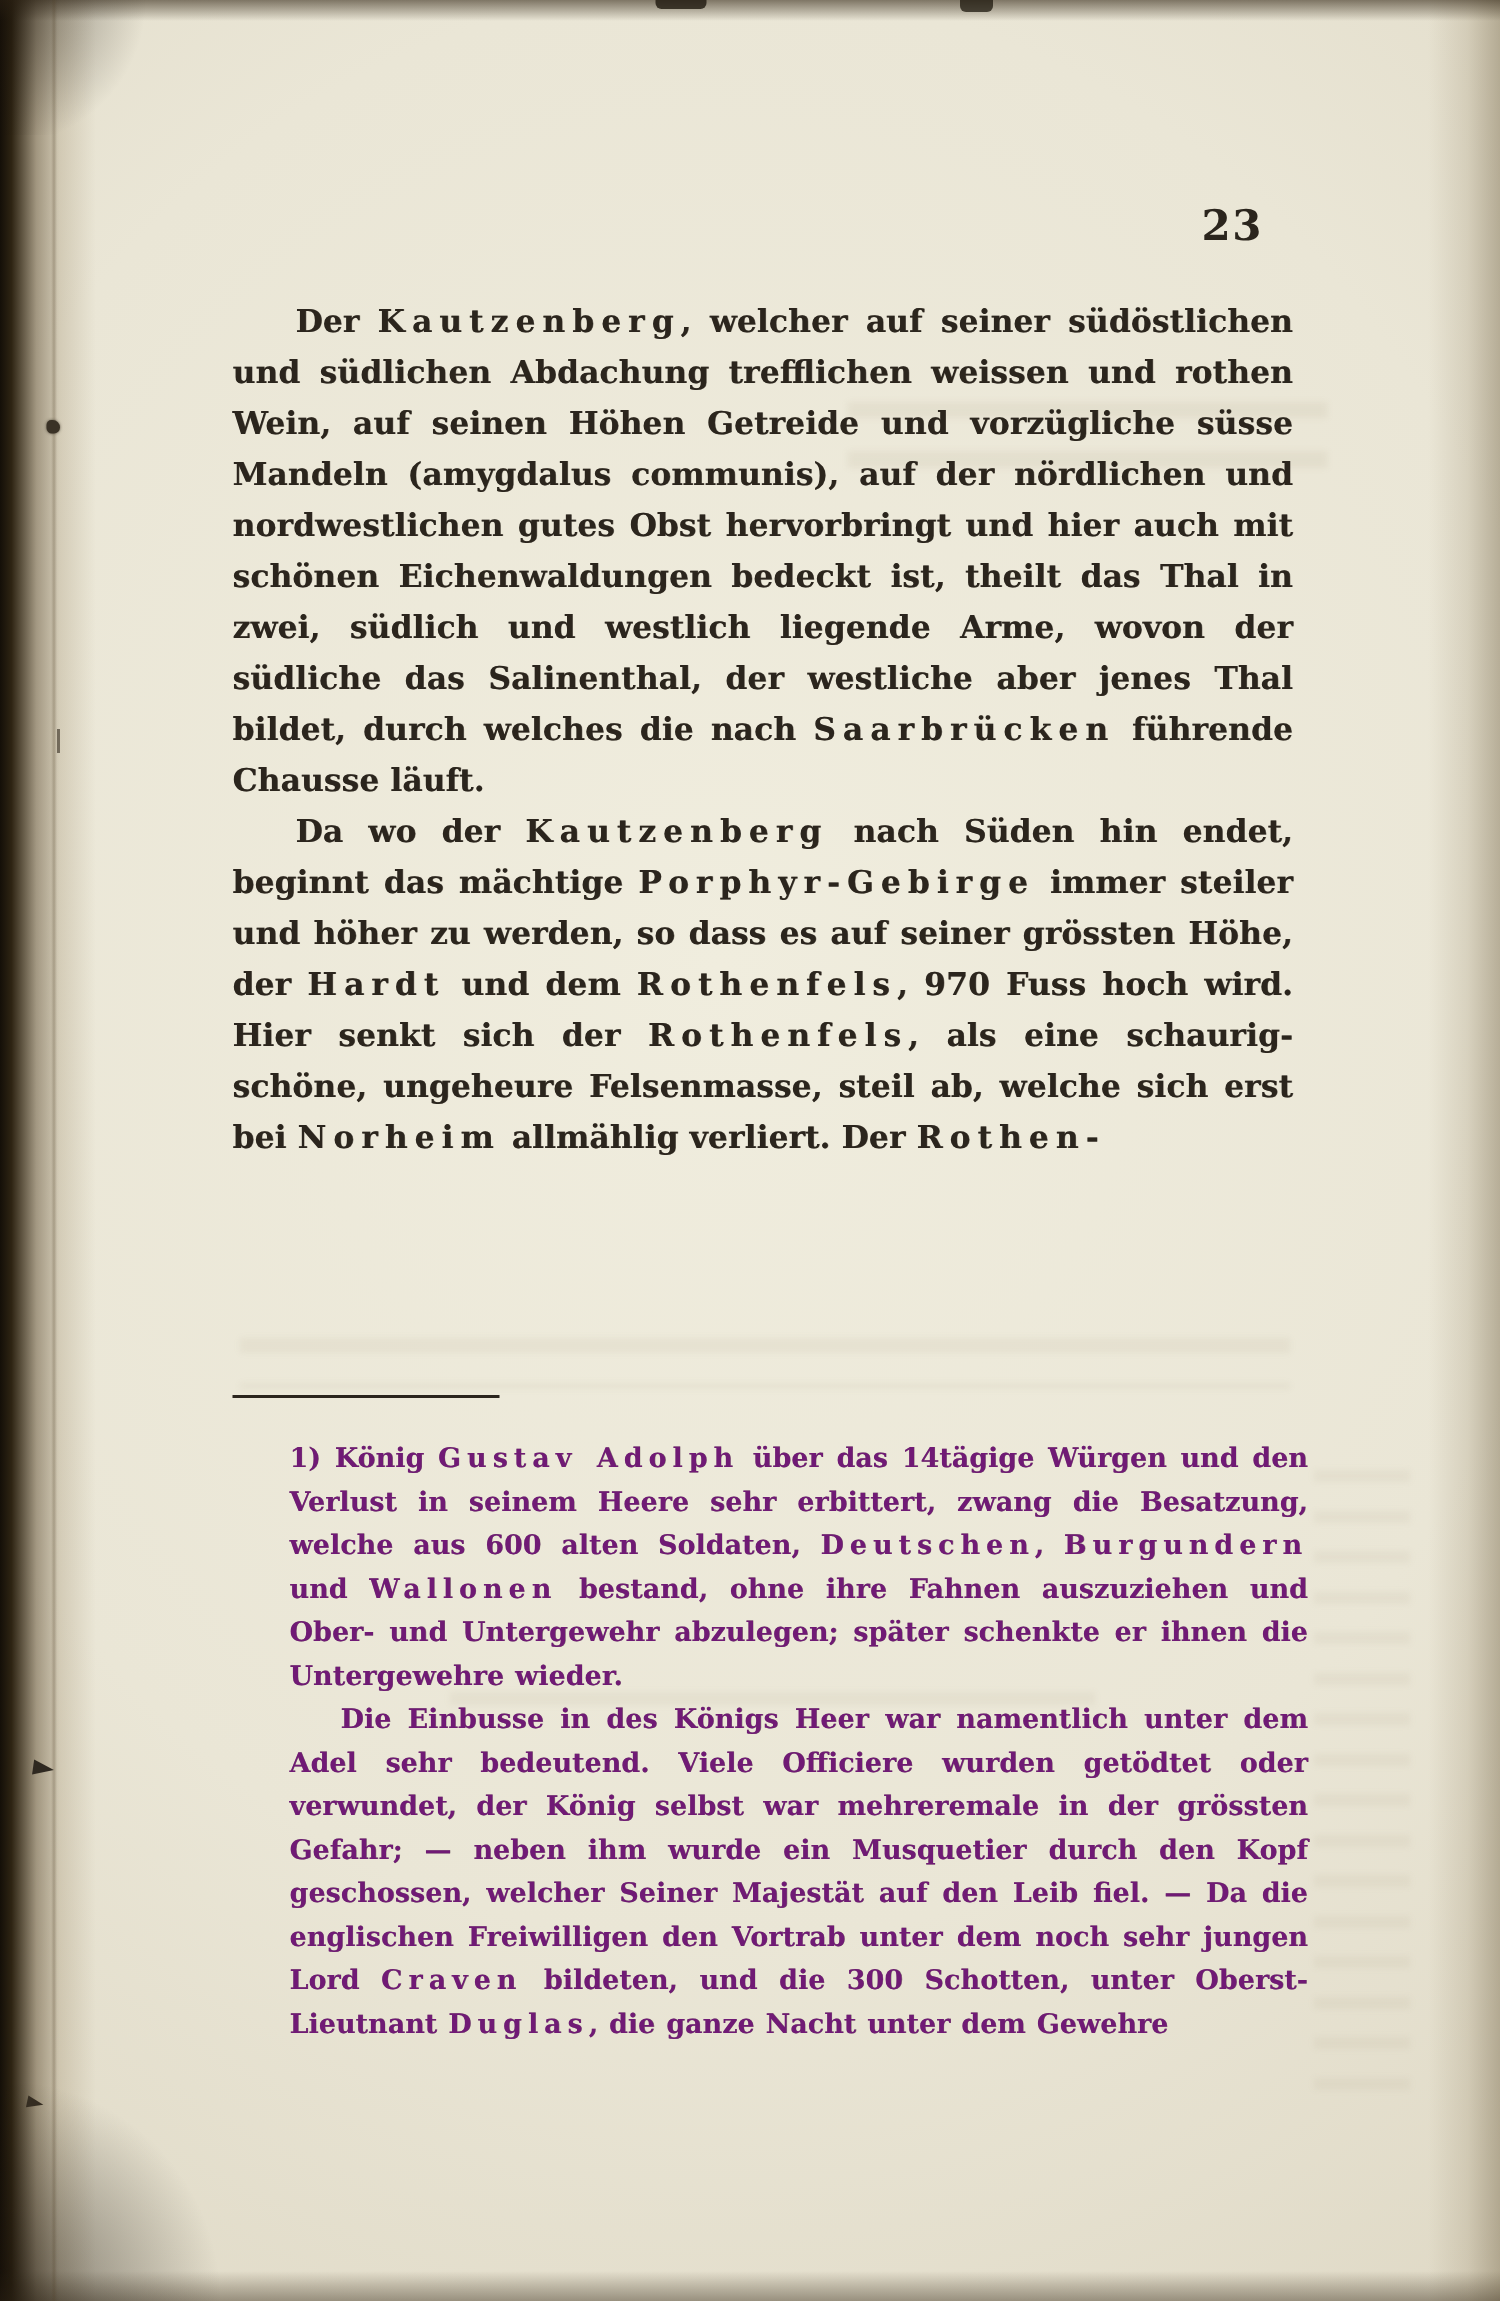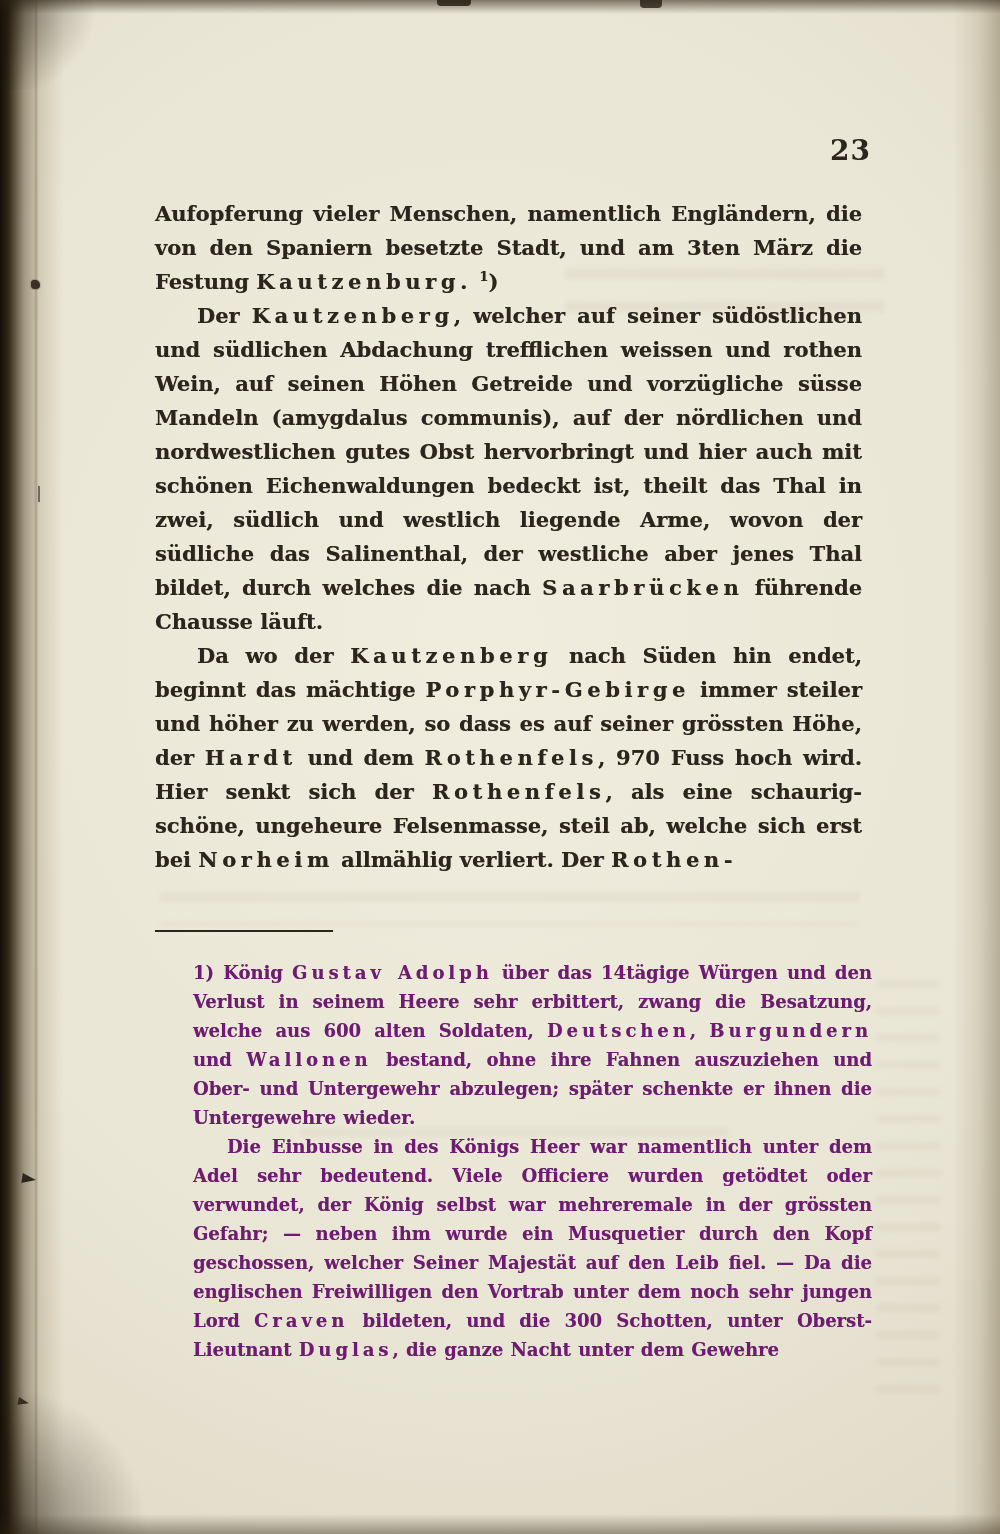--- a/index.html
+++ b/index.html
@@ -20,21 +20,21 @@
   .vig-bottom{position:absolute;left:0;right:0;bottom:0;height:20px;
     background:linear-gradient(0deg,rgba(60,48,30,.45),rgba(60,48,30,0));}
   .corner-bl{position:absolute;left:0;bottom:0;width:150px;height:170px;
     background:radial-gradient(circle at 0% 100%,rgba(25,18,10,.55),rgba(25,18,10,0) 65%);}
   .corner-tl{position:absolute;left:0;top:0;width:120px;height:90px;
     background:radial-gradient(circle at 0% 0%,rgba(25,18,10,.5),rgba(25,18,10,0) 65%);}
   .crease{position:absolute;top:0;bottom:0;left:34px;width:4px;
     background:linear-gradient(90deg,rgba(80,64,40,0),rgba(80,64,40,.28),rgba(80,64,40,0));}
 
   .page-number{position:absolute;top:134px;left:801px;font-size:28px;font-weight:bold;
-    color:var(--ink);letter-spacing:1px;margin-left:29px;}
+    color:var(--ink);letter-spacing:1px;}
 
   .main-text{position:absolute;top:197px;left:155px;width:707px;
     font-size:21px;line-height:34px;font-weight:bold;color:var(--ink);
     text-align:justify;text-shadow:0.3px 0.3px 0.4px rgba(43,37,29,.55);}
   .main-text p{margin:0;text-indent:42px;}
   .main-text p.no-indent{text-indent:0;}
   .spaced{letter-spacing:.22em;}
   sup{font-size:.62em;line-height:0;}
 
   .rule{position:absolute;top:930px;left:155px;width:178px;height:2px;background:var(--ink);}
@@ -87,21 +87,20 @@
   <div class="artifact mark-star"></div>
   <div class="artifact mark-dash"></div>
   <div class="artifact mark-arrow1"></div>
   <div class="artifact mark-arrow2"></div>
   <div class="artifact speck-a"></div>
   <div class="artifact speck-b"></div>
 
   <div class="page-number">23</div>
 
   <div class="main-text" id="main-text">
-      <p class="no-indent"><span>Aufopferung vieler Menschen, namentlich Engländern, die von den Spaniern besetzte Stadt, und am 3ten März die Festung </span><span class="spaced">Kautzenburg.</span><span> </span><sup>1</sup><span>)</span></p>
       <p class=""><span>Der </span><span class="spaced">Kautzenberg</span><span>, welcher auf seiner südöstlichen und südlichen Abdachung trefflichen weissen und rothen Wein, auf seinen Höhen Getreide und vorzügliche süsse Mandeln (amygdalus communis), auf der nördlichen und nordwestlichen gutes Obst hervorbringt und hier auch mit schönen Eichenwaldungen bedeckt ist, theilt das Thal in zwei, südlich und westlich liegende Arme, wovon der südliche das Salinenthal, der westliche aber jenes Thal bildet, durch welches die nach </span><span class="spaced">Saarbrücken</span><span> führende Chausse läuft.</span></p>
       <p class=""><span>Da wo der </span><span class="spaced">Kautzenberg</span><span> nach Süden hin endet, beginnt das mächtige </span><span class="spaced">Porphyr-Gebirge</span><span> immer steiler und höher zu werden, so dass es auf seiner grössten Höhe, der </span><span class="spaced">Hardt</span><span> und dem </span><span class="spaced">Rothenfels</span><span>, 970 Fuss hoch wird. Hier senkt sich der </span><span class="spaced">Rothenfels</span><span>, als eine schaurig-schöne, ungeheure Felsenmasse, steil ab, welche sich erst bei </span><span class="spaced">Norheim</span><span> allmählig verliert. Der </span><span class="spaced">Rothen-</span></p>
     </div>
 
   <div class="rule"></div>
 
   <div class="footnote" id="footnote-text">
       <p class=""><span>1) König </span><span class="spaced">Gustav Adolph</span><span> über das 14tägige Würgen und den Verlust in seinem Heere sehr erbittert, zwang die Besatzung, welche aus 600 alten Soldaten, </span><span class="spaced">Deutschen</span><span>, </span><span class="spaced">Burgundern</span><span> und </span><span class="spaced">Wallonen</span><span> bestand, ohne ihre Fahnen auszuziehen und Ober- und Untergewehr abzulegen; später schenkte er ihnen die Untergewehre wieder.</span></p>
       <p class="fn-indent"><span>Die Einbusse in des Königs Heer war namentlich unter dem Adel sehr bedeutend. Viele Officiere wurden getödtet oder verwundet, der König selbst war mehreremale in der grössten Gefahr; — neben ihm wurde ein Musquetier durch den Kopf geschossen, welcher Seiner Majestät auf den Leib fiel. — Da die englischen Freiwilligen den Vortrab unter dem noch sehr jungen Lord </span><span class="spaced">Craven</span><span> bildeten, und die 300 Schotten, unter Oberst-Lieutnant </span><span class="spaced">Duglas</span><span>, die ganze Nacht unter dem Gewehre</span></p>
     </div>

